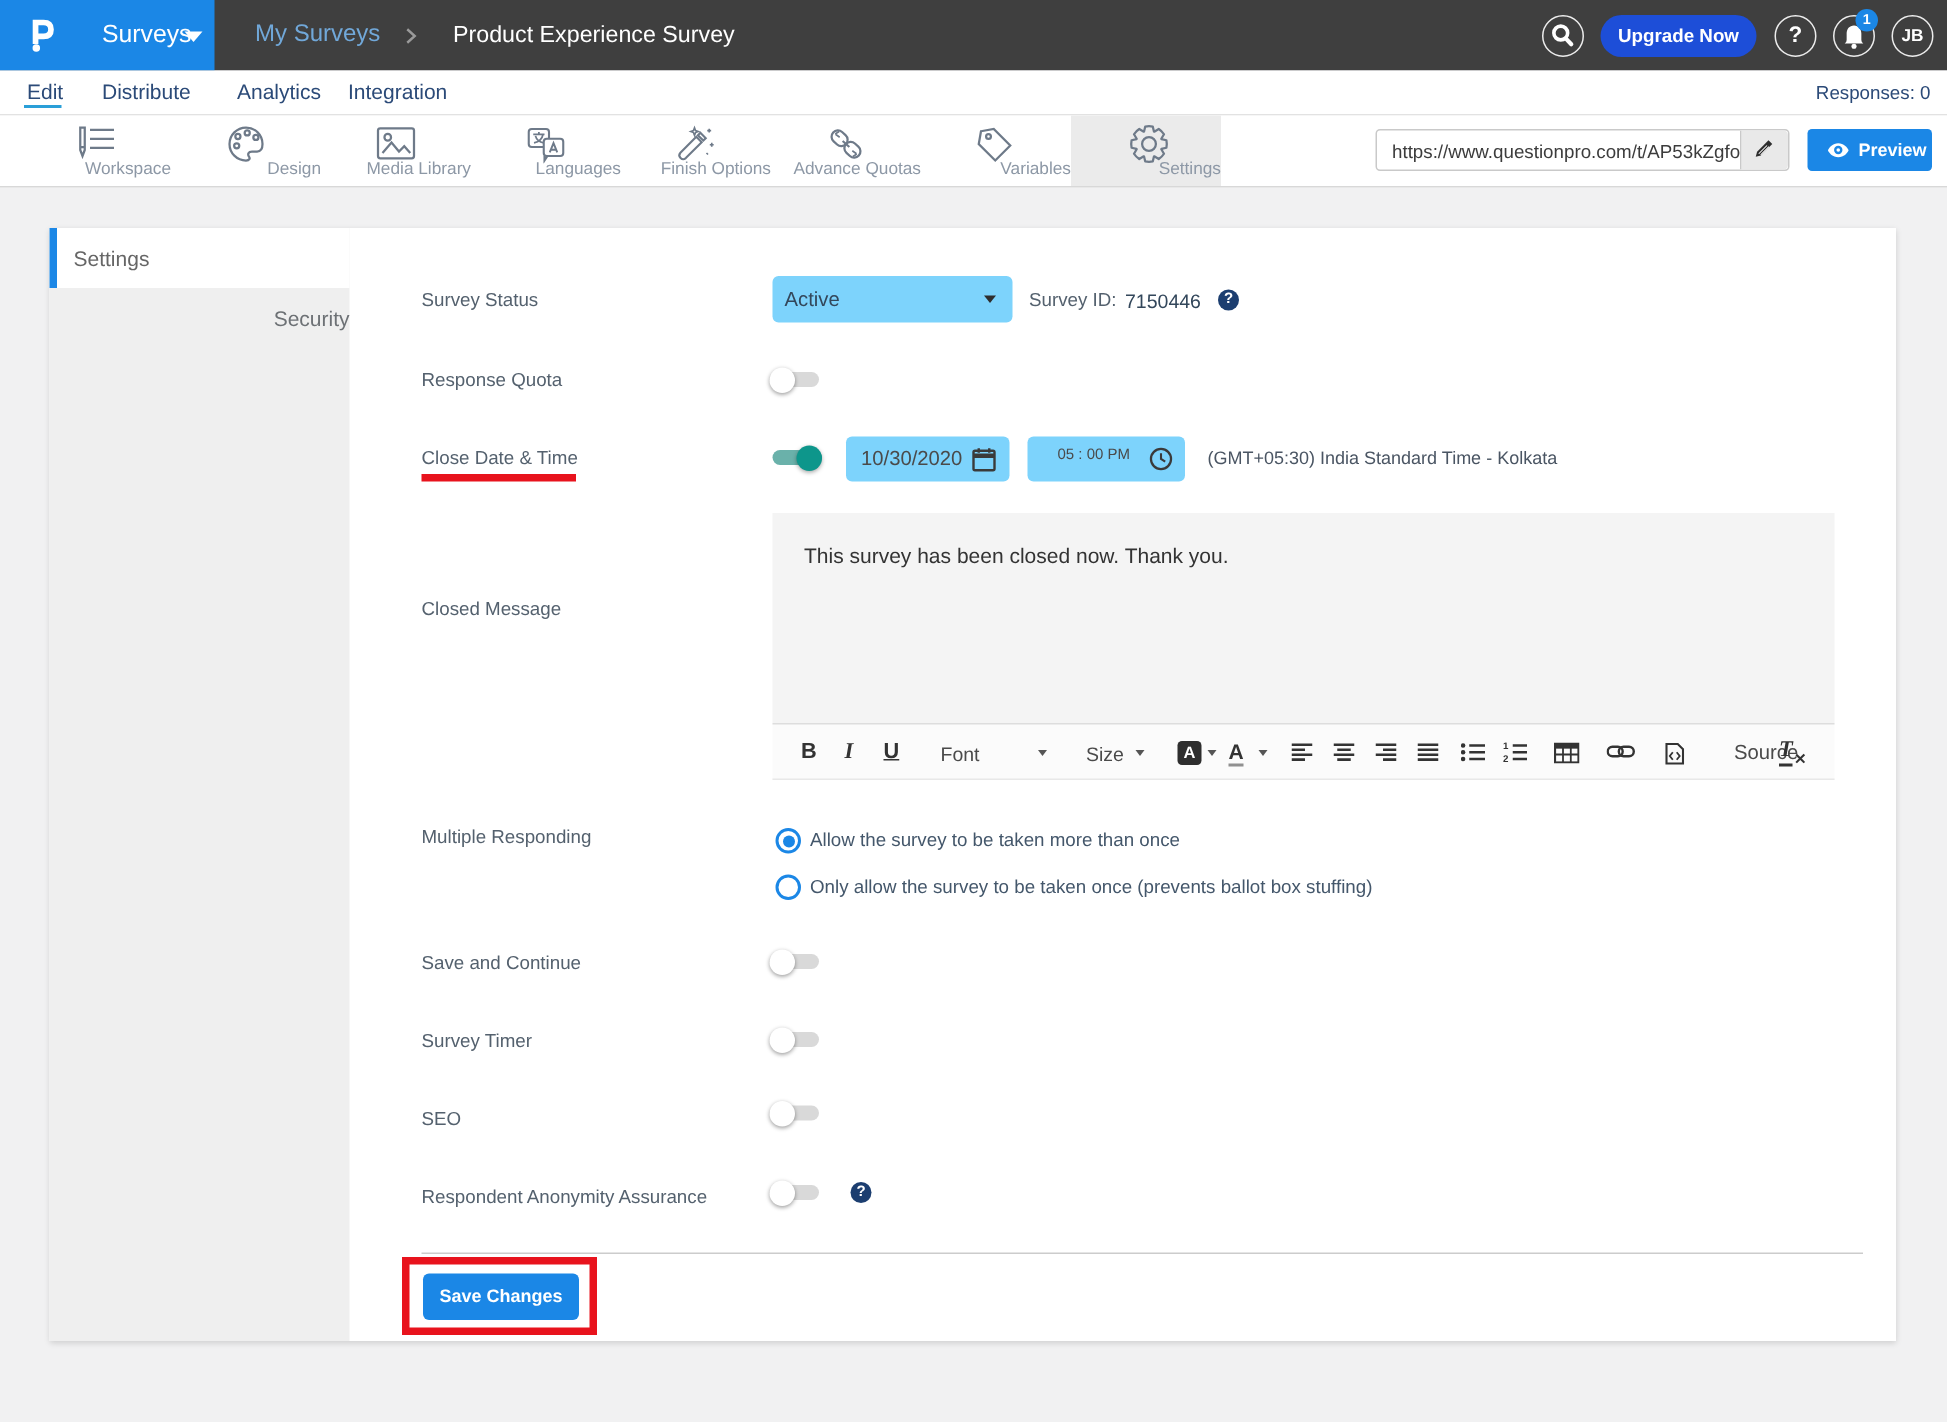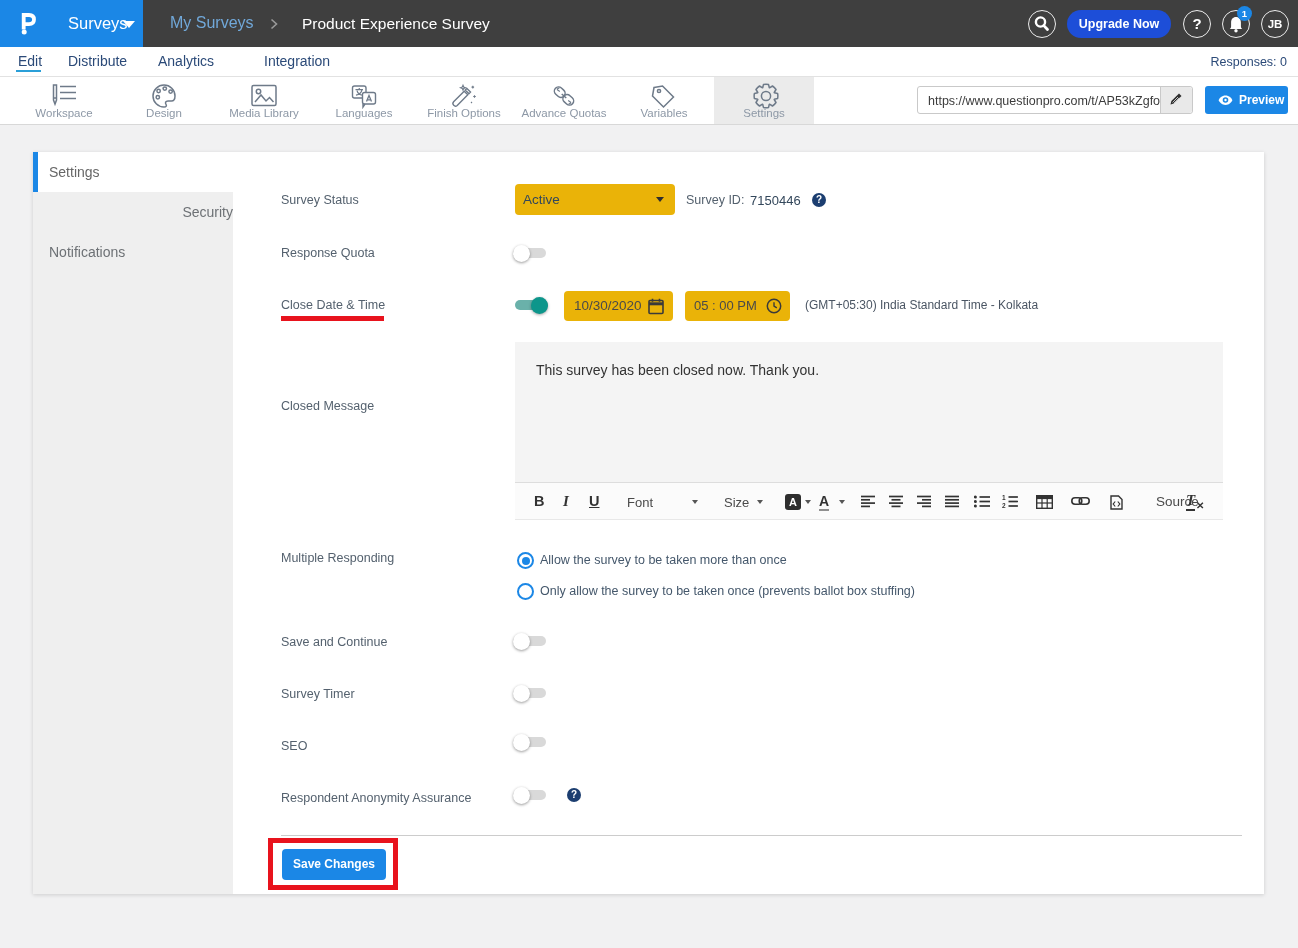--- a/index.html
+++ b/index.html
@@ -18,40 +18,40 @@
 #badge { position:absolute; left:1237px; top:6px; width:15px; height:15px; border-radius:50%; background:#1b87e6; color:#fff; font-size:9.5px; font-weight:bold; text-align:center; line-height:15px; }
 
 #nav { position:absolute; top:47px; left:0; width:1298px; height:30px; background:#fff; border-bottom:1px solid #e2e2e2; }
 #nav .tab { position:absolute; top:6px; font-size:14px; color:#2b4a78; }
 #edit-ul { position:absolute; left:16px; top:22.5px; width:25px; height:2.5px; background:#2a9fd8; }
 #resp { position:absolute; right:11px; top:8px; font-size:12.5px; color:#2b4a78; }
 
 #tbar { position:absolute; top:77px; left:0; width:1298px; height:48px; background:#fff; border-bottom:1px solid #d8d8d8; }
 .titem { position:absolute; top:0; width:100px; height:47px; text-align:center; }
 .titem svg { margin-top:6px; }
-.titem .lb { position:absolute; top:30px; left:0; width:100%; font-size:11.5px; color:#8d98a6; }
+.titem .lb { position:absolute; top:30px; left:0; width:100%; font-size:11.5px; color:#8d98a6;text-align:right; }
 .titem.act { background:#ebebeb; }
 #urlbox { position:absolute; left:917px; top:9px; width:276px; height:28px; background:#fff; border:1px solid #c9c9c9; border-radius:3px; }
 #urlbox .u { position:absolute; left:10px; top:7px; font-size:12.5px; color:#3c3c3c; white-space:nowrap; }
 #urlbox .pb { position:absolute; right:0; top:0; width:32px; height:26px; background:#e9e9e9; border-left:1px solid #c9c9c9; border-radius:0 3px 3px 0; }
 #pvw { position:absolute; left:1205px; top:9px; width:83px; height:28px; background:#1b87e6; border-radius:3px; color:#fff; font-size:12.5px; font-weight:bold; }
 
 #card { position:absolute; left:33px; top:152px; width:1231px; height:742px; background:#fff; box-shadow:0 1px 4px rgba(0,0,0,.15); }
 #side { position:absolute; left:0; top:0; width:200px; height:742px; background:#efefef; }
 #side .row { position:absolute; left:0; width:200px; height:40px; font-size:14px; color:#6d7175; line-height:40px; padding-left:16px; }
 #side .row.act { background:#fff; border-left:5px solid #1b87e6; padding-left:11px; color:#666; top:0; }
 .lbl { position:absolute; left:248px; font-size:12.5px; color:#54616e; }
 
 .tgl { position:absolute; width:33px; height:18px; }
 .tgl .tr { position:absolute; left:0; top:4px; width:33px; height:10px; border-radius:5px; background:#d9d9d9; }
 .tgl .kn { position:absolute; left:0; top:0.5px; width:17px; height:17px; border-radius:50%; background:#fff; box-shadow:0 1px 3px rgba(0,0,0,.4); }
 .tgl.on .tr { background:#6ab1aa; }
 .tgl.on .kn { left:16px; background:#0d968b; box-shadow:0 1px 3px rgba(0,0,0,.35); }
 .qm { position:absolute; width:14px; height:14px; border-radius:50%; background:#1c3e70; color:#fff; font-size:10px; font-weight:bold; text-align:center; line-height:14px; }
-.gbox { position:absolute; background:#eab308; border-radius:4px; }
+.gbox { position:absolute; background:#7dd3fc; border-radius:4px; }
 .ck { position:absolute; color:#333; }
 .ckt { font-size:13px; color:#4a4a4a; }
 .ckc { position:absolute; width:0; height:0; border:3.5px solid transparent; border-top:4.5px solid #555; }
 .cks { position:absolute; top:12px; }
 </style>
 </head>
 <body>
 <div id="hdr">
   <div id="logo">
     <svg width="26" height="30" viewBox="0 0 26 30" style="left:15px;top:9px;">
@@ -81,21 +81,21 @@
       </svg>
   </div>
   <div id="badge">1</div>
   <div class="hcirc" style="left:1261px; font-size:11.5px; font-weight:bold; line-height:26px;">JB</div>
 </div>
 <div id="nav">
   <span class="tab" style="left:18px;">Edit</span>
   <div id="edit-ul"></div>
   <span class="tab" style="left:68px;">Distribute</span>
   <span class="tab" style="left:158px;">Analytics</span>
-  <span class="tab" style="left:264px;">Integration</span>
+  <span class="tab" style="left:232px;">Integration</span>
   <span id="resp">Responses: 0</span>
 </div>
 <div id="tbar">
   <div class="titem" style="left:14px;">
     <svg width="30" height="25" viewBox="0 0 30 25" fill="none" stroke="#6e7a89" stroke-width="1.5">
       <path d="M4.5 2 h3 v15 l-1.5 4 l-1.5 -4 Z M4.5 15 h3"></path>
       <line x1="11" y1="3.5" x2="27" y2="3.5"></line>
         <line x1="11" y1="9.5" x2="27" y2="9.5"></line>
         <line x1="11" y1="15.5" x2="27" y2="15.5"></line>
     </svg>
@@ -180,21 +180,20 @@
         <circle cx="7.5" cy="5" r="2.8" fill="#1b87e6"></circle>
         <circle cx="7.5" cy="5" r="1.2" fill="#fff"></circle>
       </svg>
     <span style="position:absolute;left:34px;top:7px;font-size:12px;">Preview</span>
   </div>
 </div>
 <div id="card">
   <div id="side">
     <div class="row act">Settings</div>
     <div class="row" style="top:40px;text-align:right;">Security</div>
-    <div class="row" style="top:80px;">Notifications</div>
   </div>
   <div id="form">
     <span class="lbl" style="top:41px;">Survey Status</span>
     <div class="gbox" style="left:482px; top:32px; width:160px; height:31px;">
       <span style="position:absolute;left:8px;top:8px;font-size:13.5px;color:#33475b;">Active</span>
       <span style="position:absolute;right:11px;top:13px;width:0;height:0;border:4.5px solid transparent;border-top:5.5px solid #2e2e2e;"></span>
     </div>
     <span class="lbl" style="left:653px; top:41px;">Survey ID:</span>
     <span class="lbl" style="left:717px; top:41px; color:#33475b; font-size:13px;">7150446</span>
     <div class="qm" style="left:779px; top:41px;">?</div>
@@ -213,21 +212,21 @@
       </div>
     <div class="gbox" style="left:531px; top:139px; width:109px; height:30px;">
       <span style="position:absolute;left:10px;top:7px;font-size:13.5px;color:#4a4a4a;">10/30/2020</span>
       <svg width="16" height="17" viewBox="0 0 16 17" style="position:absolute;right:9px;top:7px;">
           <rect x="1" y="2.5" width="14" height="13" rx="1" fill="none" stroke="#3a3a3a" stroke-width="1.6"></rect>
           <path d="M1 5.8 h14" stroke="#3a3a3a" stroke-width="3"></path>
           <path d="M4.5 0.8 v3 M11.5 0.8 v3" stroke="#3a3a3a" stroke-width="1.6"></path>
         </svg>
     </div>
     <div class="gbox" style="left:652px; top:139px; width:105px; height:30px;">
-      <span style="position:absolute;left:9px;top:7px;font-size:13px;color:#4a4a4a;">05 : 00 PM</span>
+      <span style="position:absolute;left:20px;top:7px;font-size:10px;color:#4a4a4a;">05 : 00 PM</span>
       <svg width="16" height="16" viewBox="0 0 16 16" style="position:absolute;right:8px;top:7px;">
           <circle cx="8" cy="8" r="6.7" fill="none" stroke="#3a3a3a" stroke-width="1.5"></circle>
           <path d="M8 4.2 V8 l2.8 1.8" fill="none" stroke="#3a3a3a" stroke-width="1.4"></path>
         </svg>
     </div>
     <span class="lbl" style="left:772px; top:146px; color:#4a5563; font-size:12px;">(GMT+05:30) India Standard Time - Kolkata</span>
 
     <span class="lbl" style="top:199px;margin-top:48px;">Closed Message</span>
     <div style="position:absolute; left:482px; top:190px; width:708px; height:178px;">
       <div style="position:absolute;left:0;top:0;width:708px;height:140px;background:#f4f4f4;"></div>

